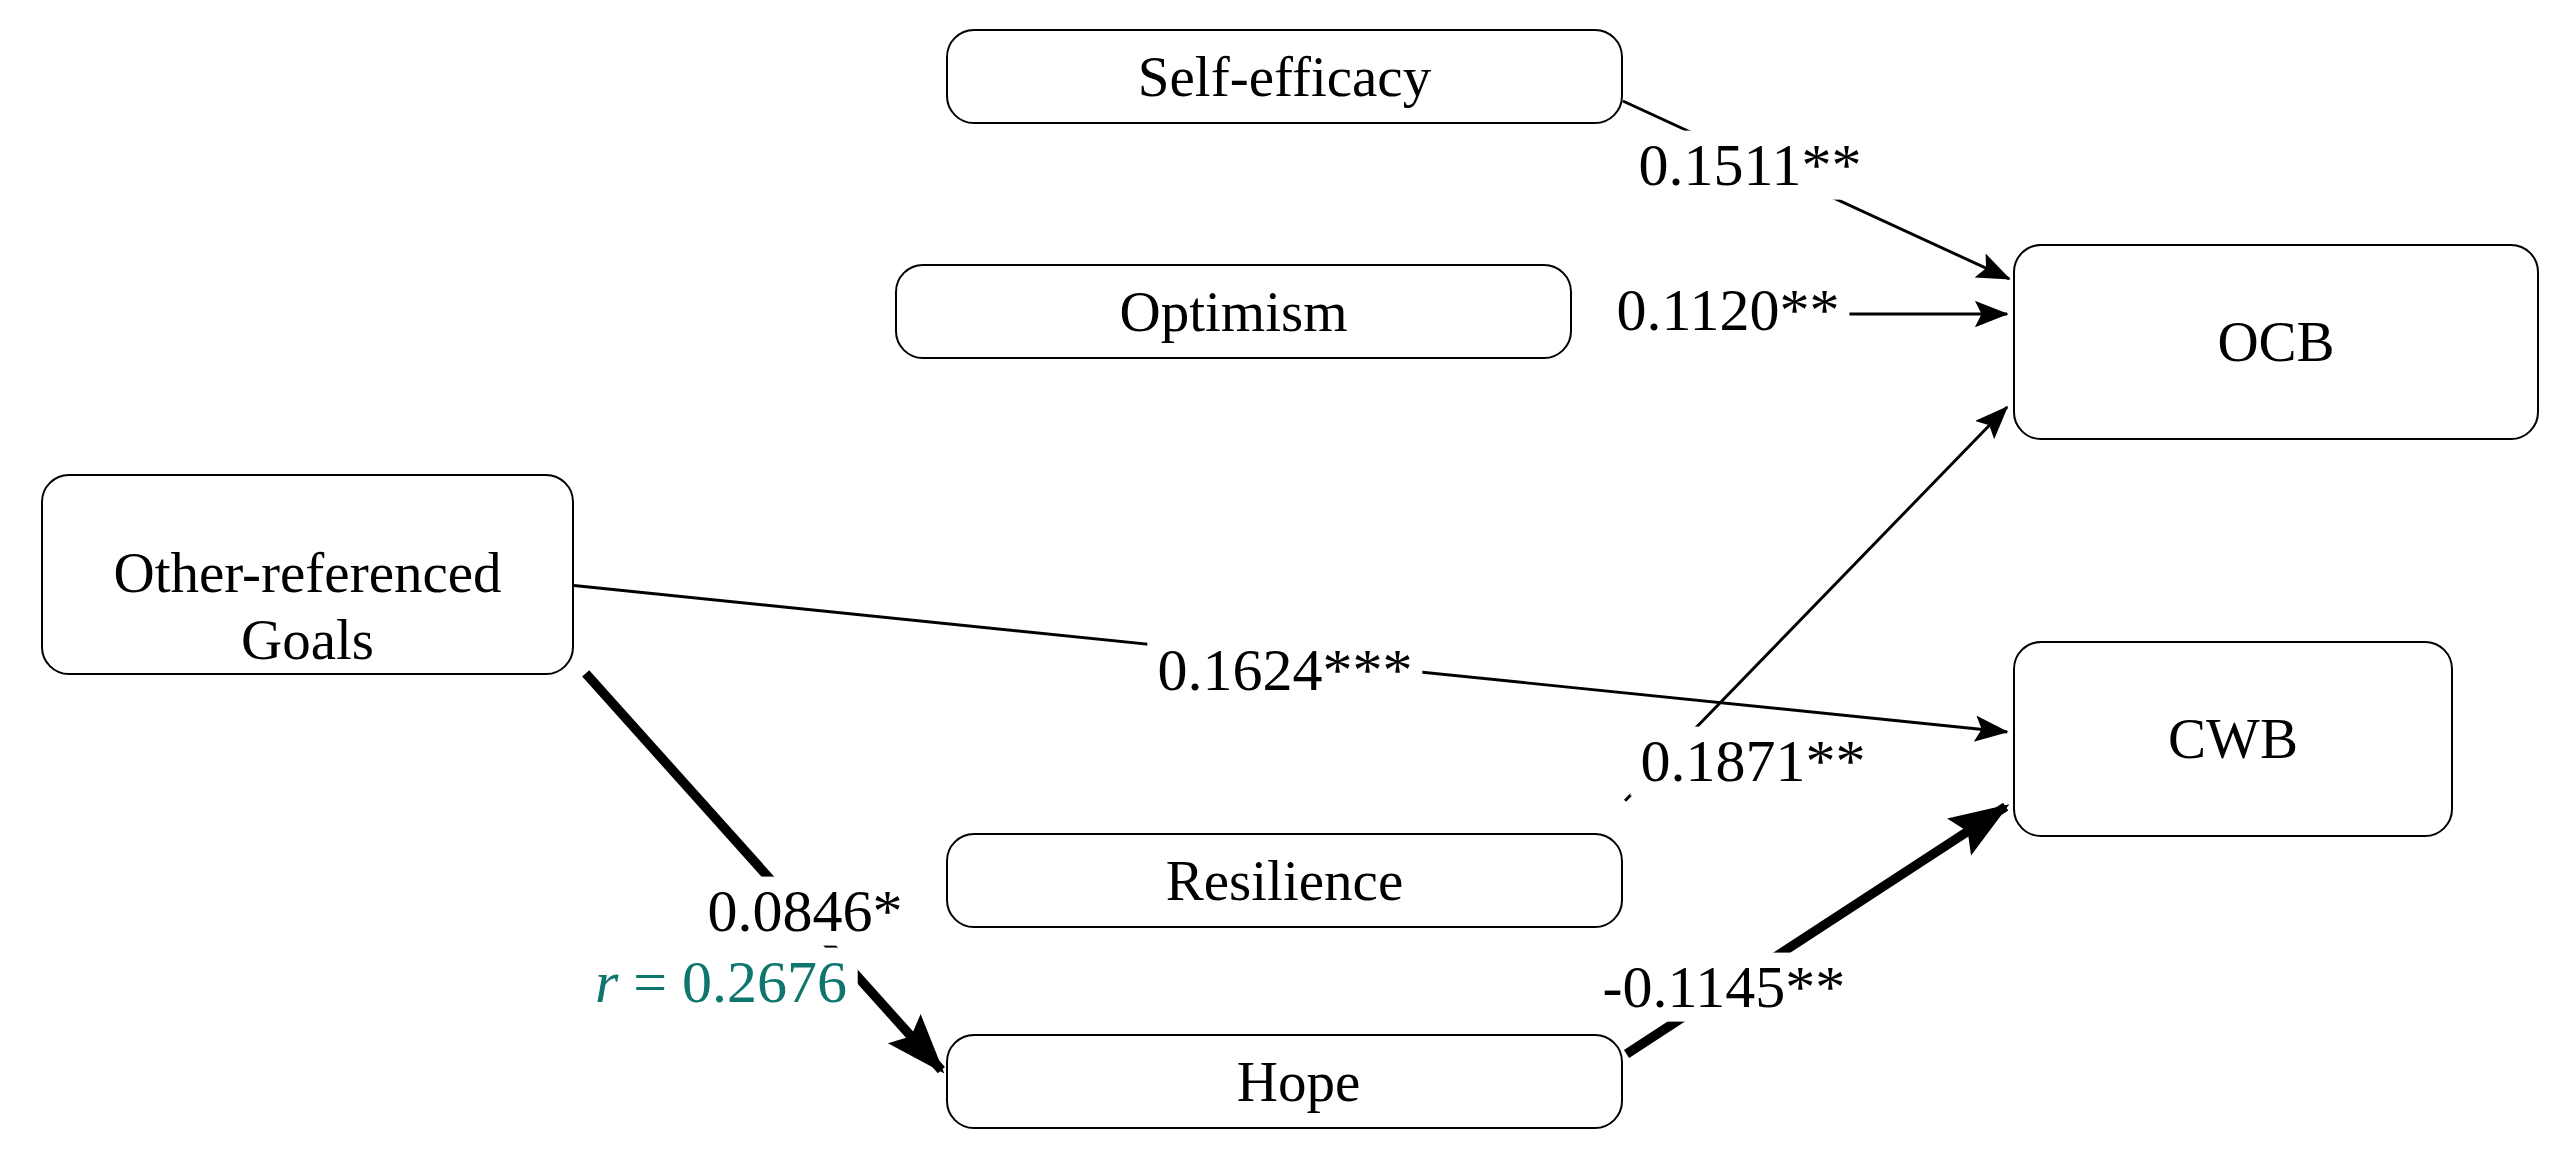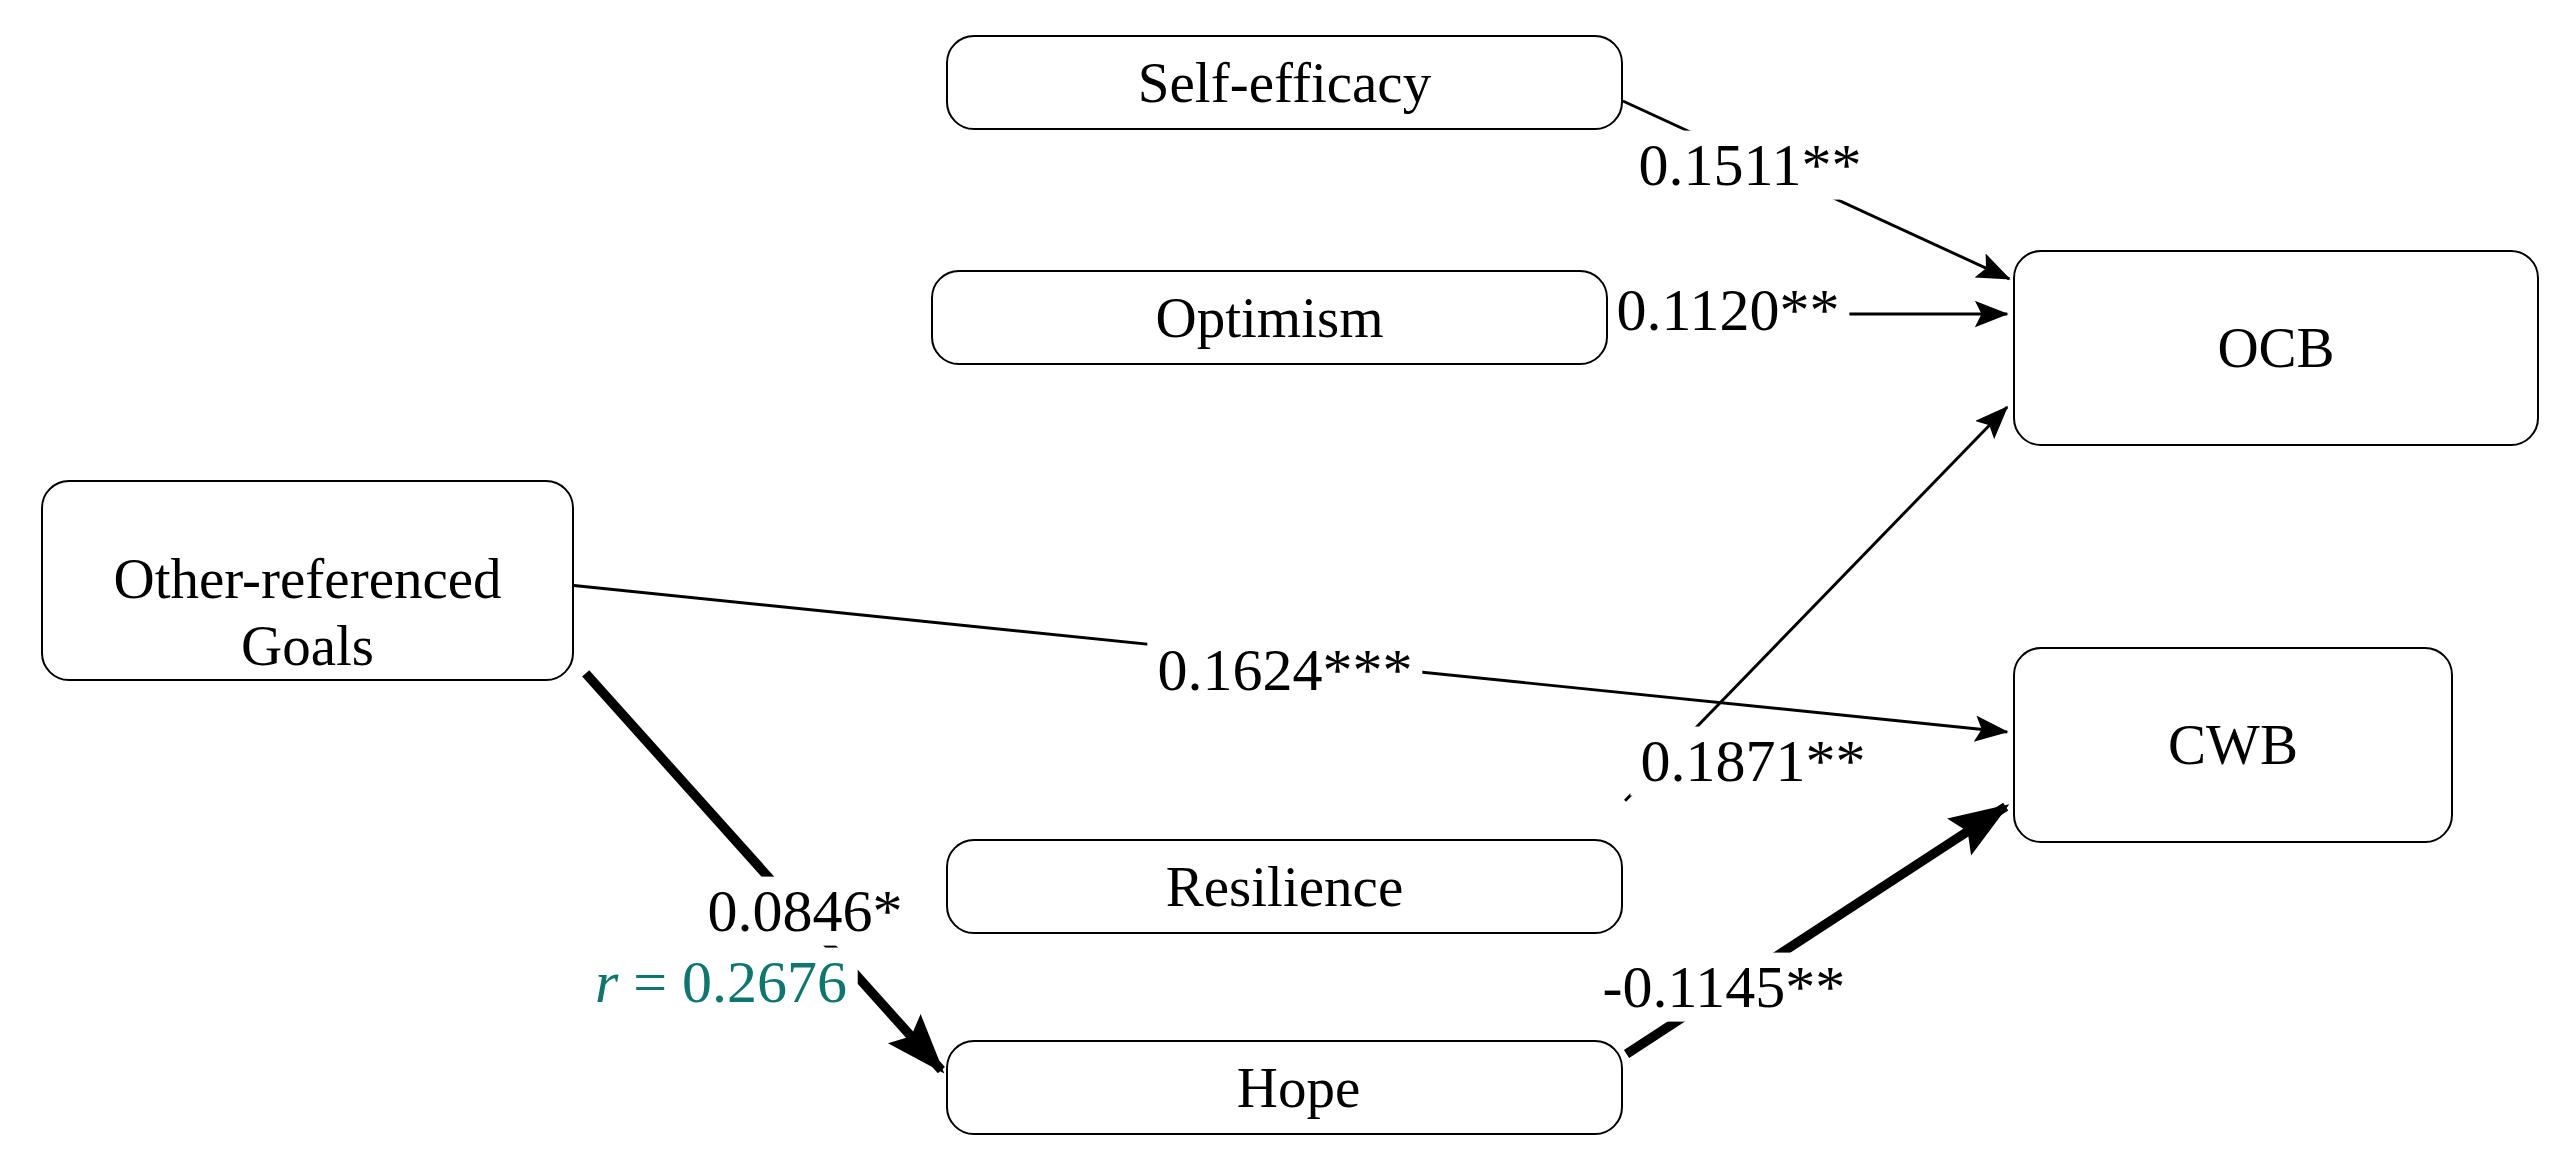--- a/index.html
+++ b/index.html
@@ -24,39 +24,38 @@
     border: 2.9px solid #000000;
     border-radius: 28px;
     background: #ffffff;
     display: flex;
     align-items: center;
     justify-content: center;
     text-align: center;
     font-size: 57px;
     line-height: 1.18;
     z-index: 3;
-    margin-top: 6px;
   }
   .coef {
     position: absolute;
     transform: translate(-50%, -50%);
     background: #ffffff;
     font-size: 60px;
     line-height: 1.05;
     padding: 2.9px 10.2px;
     white-space: nowrap;
     z-index: 2;
   }
   .coef.gray { color: #0f766e; }
   .coef .sym { font-style: italic; }
   .coef .rest { white-space: pre; }
 
   
   #node-self       { left: 946px; top: 29px;   width: 677px; height: 95px; }
-  #node-optimism   { left: 931px; top: 264px;  width: 677px; height: 95px; }
+  #node-optimism   { left: 895px; top: 264px;  width: 677px; height: 95px; }
   #node-goals      { left: 41px;   top: 474px;  width: 533px; height: 201px; align-items: flex-end; }
   #node-resilience { left: 946px; top: 833px; width: 677px; height: 95px; }
   #node-hope       { left: 946px; top: 1034px; width: 677px; height: 95px; padding-left: 28px; }
   #node-ocb        { left: 2013px; top: 244px;  width: 526px; height: 196px; }
   #node-cwb        { left: 2013px; top: 641px;  width: 440px; height: 196px; }
 
   
   #coef-1511 { left: 1750px; top: 165px; }
   #coef-1120 { left: 1728px; top: 310px; }
   #coef-1624 { left: 1285px; top: 670px; }

